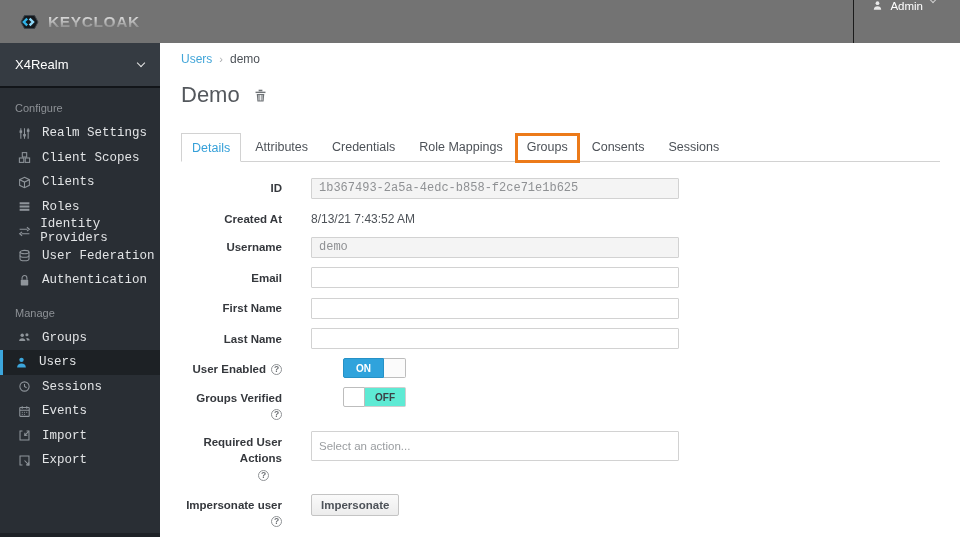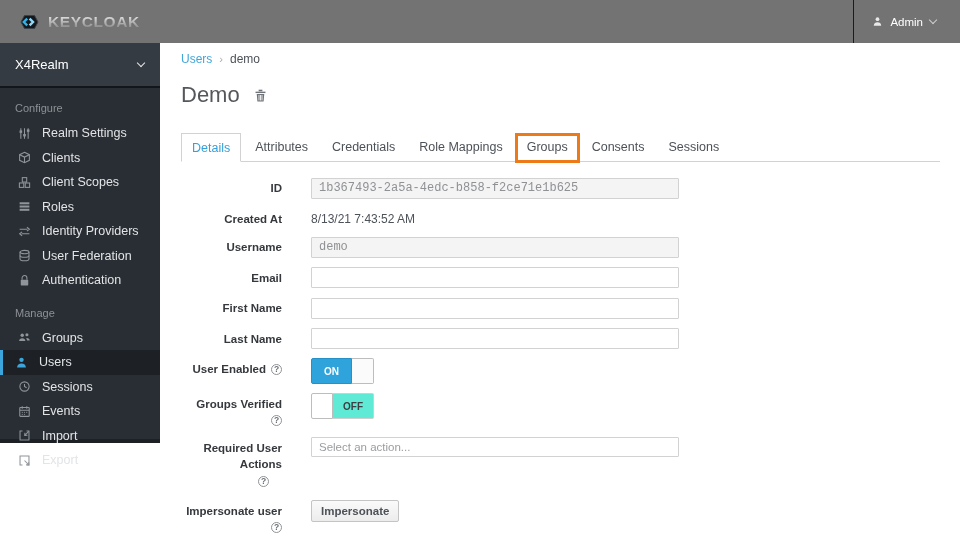--- a/index.html
+++ b/index.html
@@ -6,35 +6,35 @@
   html,body { width:960px; height:540px; overflow:hidden; background:#fff;
     font-family:"Liberation Sans","DejaVu Sans",sans-serif; }
 
   
   .topbar { position:absolute; top:0; left:0; width:960px; height:43px; background:#737373;
     display:flex; align-items:center; justify-content:space-between; z-index:20; }
   .brand { display:flex; align-items:center; gap:7px; padding-left:15px; cursor:pointer; }
   .brand-text { font-size:15.5px; font-weight:bold; letter-spacing:.6px;
     background:linear-gradient(180deg,#e3e3e3 15%,#7c7c7c 95%);
     -webkit-background-clip:text; background-clip:text; color:transparent; }
-  .user-menu { display:flex; align-items:center; gap:7px; height:43px; padding:0 24px 0 18px;
+  .user-menu { display:flex; gap:7px; height:43px; padding:0 24px 0 18px;
     border-left:1px solid #1b1b1b; color:#fff; font-size:11.5px; cursor:pointer; }
   .chev { width:6px; height:6px; border-right:1.4px solid #cfcfcf; border-bottom:1.4px solid #cfcfcf;
     transform:rotate(45deg); margin-top:-4px; }
 
   
-  .sidebar { position:absolute; top:43px; left:0; width:160px; height:400px;
+  .sidebar { position:absolute; top:43px; left:0; width:160px; height:494px;
     background:#292e34; border-bottom:4px solid #1d2126; }
   .realm { height:45px; background:#353b42; border-bottom:2px solid #121519;
     display:flex; align-items:center; justify-content:space-between;
     padding:0 16px 0 15px; color:#fff; font-size:13px; cursor:pointer; }
   .realm .chev { border-color:#e6e6e6; }
   .nav-section-label { color:#8d9196; font-size:11px; padding:14px 0 7px 15px; }
   .nav-item { display:flex; align-items:center; height:24.5px; padding-left:15px;
-    color:#e2e4e6; font-size:12.5px; cursor:pointer; border-left:3px solid transparent; }
+    color:#e2e4e6; font-size:12.5px; cursor:pointer; border-left:3px solid transparent;font-family:Liberation Mono, monospace; }
   .nav-item .nav-icon { width:16px; margin-right:8px; color:#8f959b; display:flex; align-items:center; }
   .nav-item.active { background:#1d2125; border-left-color:#3ca6dc; padding-left:12px; }
   .nav-item.active .nav-icon { color:#3ca6dc; }
 
   
   .main { position:absolute; left:160px; top:43px; width:800px; height:497px;
     background:#fff; padding:9px 20px 0 21px; }
   .breadcrumb { display:flex; align-items:center; gap:7px; font-size:12px; color:#4d5258; }
   .breadcrumb .bc-link { color:#43a6d9; cursor:pointer; }
   .breadcrumb .bc-sep { color:#a9abad; font-size:11px; }
@@ -51,30 +51,30 @@
 
   
   .form { margin-top:15px; }
   .form-row { display:flex; margin-bottom:9px; }
   .form-label { width:101px; text-align:right; font-size:11.5px; font-weight:bold;
     color:#35383d; padding-top:4px; line-height:1.35; }
   .form-control { margin-left:29px; }
   .text-input { width:368px; height:21px; border:1px solid #d2d2d2; border-radius:1px;
     font-size:12px; padding:4px 7px; color:#4d5258; font-family:Liberation Mono, monospace; background:#fff; }
   .text-input.readonly { background:#f4f4f4; color:#8f9194; }
-  .select-input { width:368px; height:20px; border:1px solid #d2d2d2; border-radius:1px;
+  .select-input { width:368px; height:30px; border:1px solid #d2d2d2; border-radius:1px;
     font-size:11.5px; padding:0 7px; color:#4d5258; font-family:inherit; background:#fff; }
   .select-input::placeholder { color:#9a9da0; }
   .static-value { display:inline-block; font-size:12px; color:#4d5258; padding-top:4px; }
   .help-icon { display:inline-block; width:11px; height:11px; border:1px solid #909396;
     border-radius:50%; color:#6d7175; font-size:8.5px; line-height:9.5px; text-align:center;
     font-weight:bold; margin-left:5px; vertical-align:1px; }
   .help-icon.below { display:block; margin:4px 13px 0 auto; }
 
-  .toggle { display:flex; height:26px; cursor:pointer; font-size:10px; font-weight:bold; }
+  .toggle { display:flex; height:20px; cursor:pointer; font-size:10px; font-weight:bold;margin-left:32px; }
   .toggle .seg { width:41px; display:flex; align-items:center; justify-content:center; }
   .toggle .seg.on { background:#2fa3dc; color:#fff; border:1px solid #2691c6; border-radius:2px 0 0 2px; }
   .toggle .seg.off { background:#5eead4; color:#3c4045; border:1px solid #cfcfcf; border-left:none; border-radius:0 2px 2px 0; }
   .toggle .handle { width:22px; background:#fbfbfb; border:1px solid #bdbdbd; }
   .toggle .handle.right { border-left:none; border-radius:0 2px 2px 0; }
   .toggle .handle.left { border-radius:2px 0 0 2px; background:#fff; }
 
   .btn { font-family:inherit; font-size:11.5px; font-weight:bold; color:#4d5258;
     background:linear-gradient(180deg,#fafafa,#ececec); border:1px solid #c4c4c4;
     border-radius:2px; padding:4px 9px; cursor:pointer; }
@@ -118,35 +118,35 @@
             <rect x="1.9" y="4.2" width="3.2" height="3" fill="currentColor" stroke="none"></rect>
             <rect x="6.4" y="8.6" width="3.2" height="3" fill="currentColor" stroke="none"></rect>
             <rect x="10.9" y="3" width="3.2" height="3" fill="currentColor" stroke="none"></rect>
           </svg>
         </span>
         <span>Realm Settings</span>
       </div>
       <div class="nav-item">
         <span class="nav-icon">
           <svg width="13" height="13" viewBox="0 0 16 16" fill="none" stroke="currentColor" stroke-width="1.3">
-            <path d="M8 1.5L14 4.5v7L8 14.5 2 11.5v-7z"></path>
-            <path d="M2 4.5l6 3 6-3M8 7.5v7"></path>
-          </svg>
-        </span>
-        <span>Clients</span>
-      </div>
-      <div class="nav-item">
-        <span class="nav-icon">
-          <svg width="13" height="13" viewBox="0 0 16 16" fill="none" stroke="currentColor" stroke-width="1.3">
             <rect x="1.7" y="8.6" width="5.4" height="5.4"></rect>
             <rect x="8.9" y="8.6" width="5.4" height="5.4"></rect>
             <rect x="5.3" y="2" width="5.4" height="5.4"></rect>
           </svg>
         </span>
         <span>Client Scopes</span>
+      </div>
+      <div class="nav-item">
+        <span class="nav-icon">
+          <svg width="13" height="13" viewBox="0 0 16 16" fill="none" stroke="currentColor" stroke-width="1.3">
+            <path d="M8 1.5L14 4.5v7L8 14.5 2 11.5v-7z"></path>
+            <path d="M2 4.5l6 3 6-3M8 7.5v7"></path>
+          </svg>
+        </span>
+        <span>Clients</span>
       </div>
       <div class="nav-item">
         <span class="nav-icon">
           <svg width="13" height="13" viewBox="0 0 16 16" fill="none" stroke="currentColor" stroke-width="1.3">
             <rect x="2" y="2.8" width="12" height="2.5" fill="currentColor" stroke="none"></rect>
             <rect x="2" y="6.8" width="12" height="2.5" fill="currentColor" stroke="none"></rect>
             <rect x="2" y="10.8" width="12" height="2.5" fill="currentColor" stroke="none"></rect>
           </svg>
         </span>
         <span>Roles</span>

